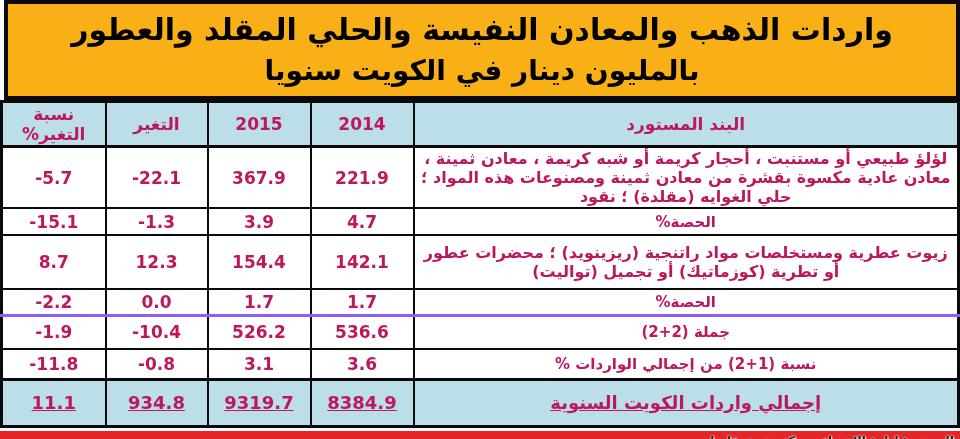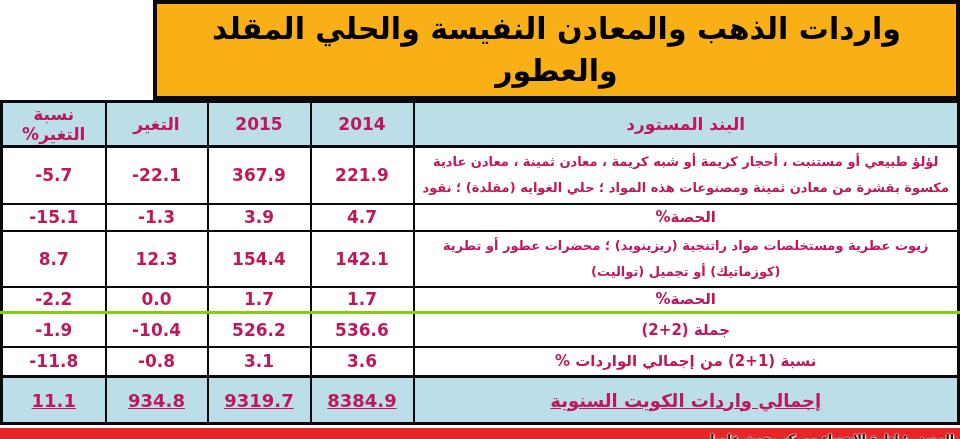--- a/index.html
+++ b/index.html
@@ -2,21 +2,21 @@
 <html lang="ar" dir="rtl"><head>
 <meta charset="utf-8">
 <style>
   html,body{margin:0;padding:0;background:#fff;}
   .frame{
     width:960px;height:439px;box-sizing:border-box;position:relative;
     background:#fff;font-family:"DejaVu Sans",sans-serif;overflow:hidden;
   }
   
   .title-box{
-    box-sizing:border-box;width:807px;height:100px;
+    box-sizing:border-box;width:956px;height:100px;
     background:#F9B017;border:4px solid #0a0a0a;
     display:flex;flex-direction:column;justify-content:center;align-items:center;
     text-align:center;color:#000;font-weight:bold;
   }
   .title-box .t1{font-size:30px;line-height:42px;}
   .title-box .t2{font-size:28px;line-height:40px;}
   
   table.imports{
     width:960px;height:315px;border-collapse:collapse;table-layout:fixed;
     direction:rtl;box-sizing:border-box;
@@ -27,28 +27,28 @@
   }
   table.imports{border:3px solid #0a0a0a;}
   col.c-item{width:545px;}
   col.c-2014{width:103px;}
   col.c-2015{width:103px;}
   col.c-chg{width:102px;}
   col.c-pct{width:104px;}
   tr.hdr{height:37px;background:#BCDEE8;}
   tr.hdr th{font-size:17px;border-bottom:3px solid #0a0a0a;}
   td.num{direction:ltr;font-size:17px;}
-  td.item-long{font-size:13px;line-height:26px;}
+  td.item-long{font-size:16px;line-height:19px;}
   td.item-short{font-size:15px;}
   tr.r1{height:57px;}
   tr.r2{height:27px;}
   tr.r3{height:54px;}
   tr.r4{height:26px;}
   tr.r5{height:34px;}
-  tr.r5 td{border-top:3px solid #84cc16;}
+  tr.r5 td{border-top:3px solid #8b5cf6;}
   tr.r6{height:30px;}
   tr.total{height:47px;background:#BCDEE8;}
   tr.total td{border-top:3px solid #0a0a0a;text-decoration:underline;}
   tr.total td.item-short{font-size:18px;}
   tr.total td.num{font-size:18px;}
   
   .gap{height:3px;background:#fff;}
   .footer-bar{
     box-sizing:border-box;width:960px;height:21px;background:#E52528;
     display:flex;align-items:center;justify-content:flex-start;
@@ -59,20 +59,21 @@
     text-shadow:0 0 2px #fff,0 0 2px #fff,1px 1px 1px #fff;
   }
 </style>
 </head>
 <body>
 
 <div class="frame">
 
   <div class="title-box">
     <div class="t1">واردات الذهب والمعادن النفيسة والحلي المقلد والعطور</div>
+    <div class="t2">بالمليون دينار في الكويت سنويا</div>
   </div>
 
   <table class="imports">
     <colgroup>
       <col class="c-item">
         <col class="c-2014">
         <col class="c-2015">
         <col class="c-chg">
         <col class="c-pct">
     </colgroup>

